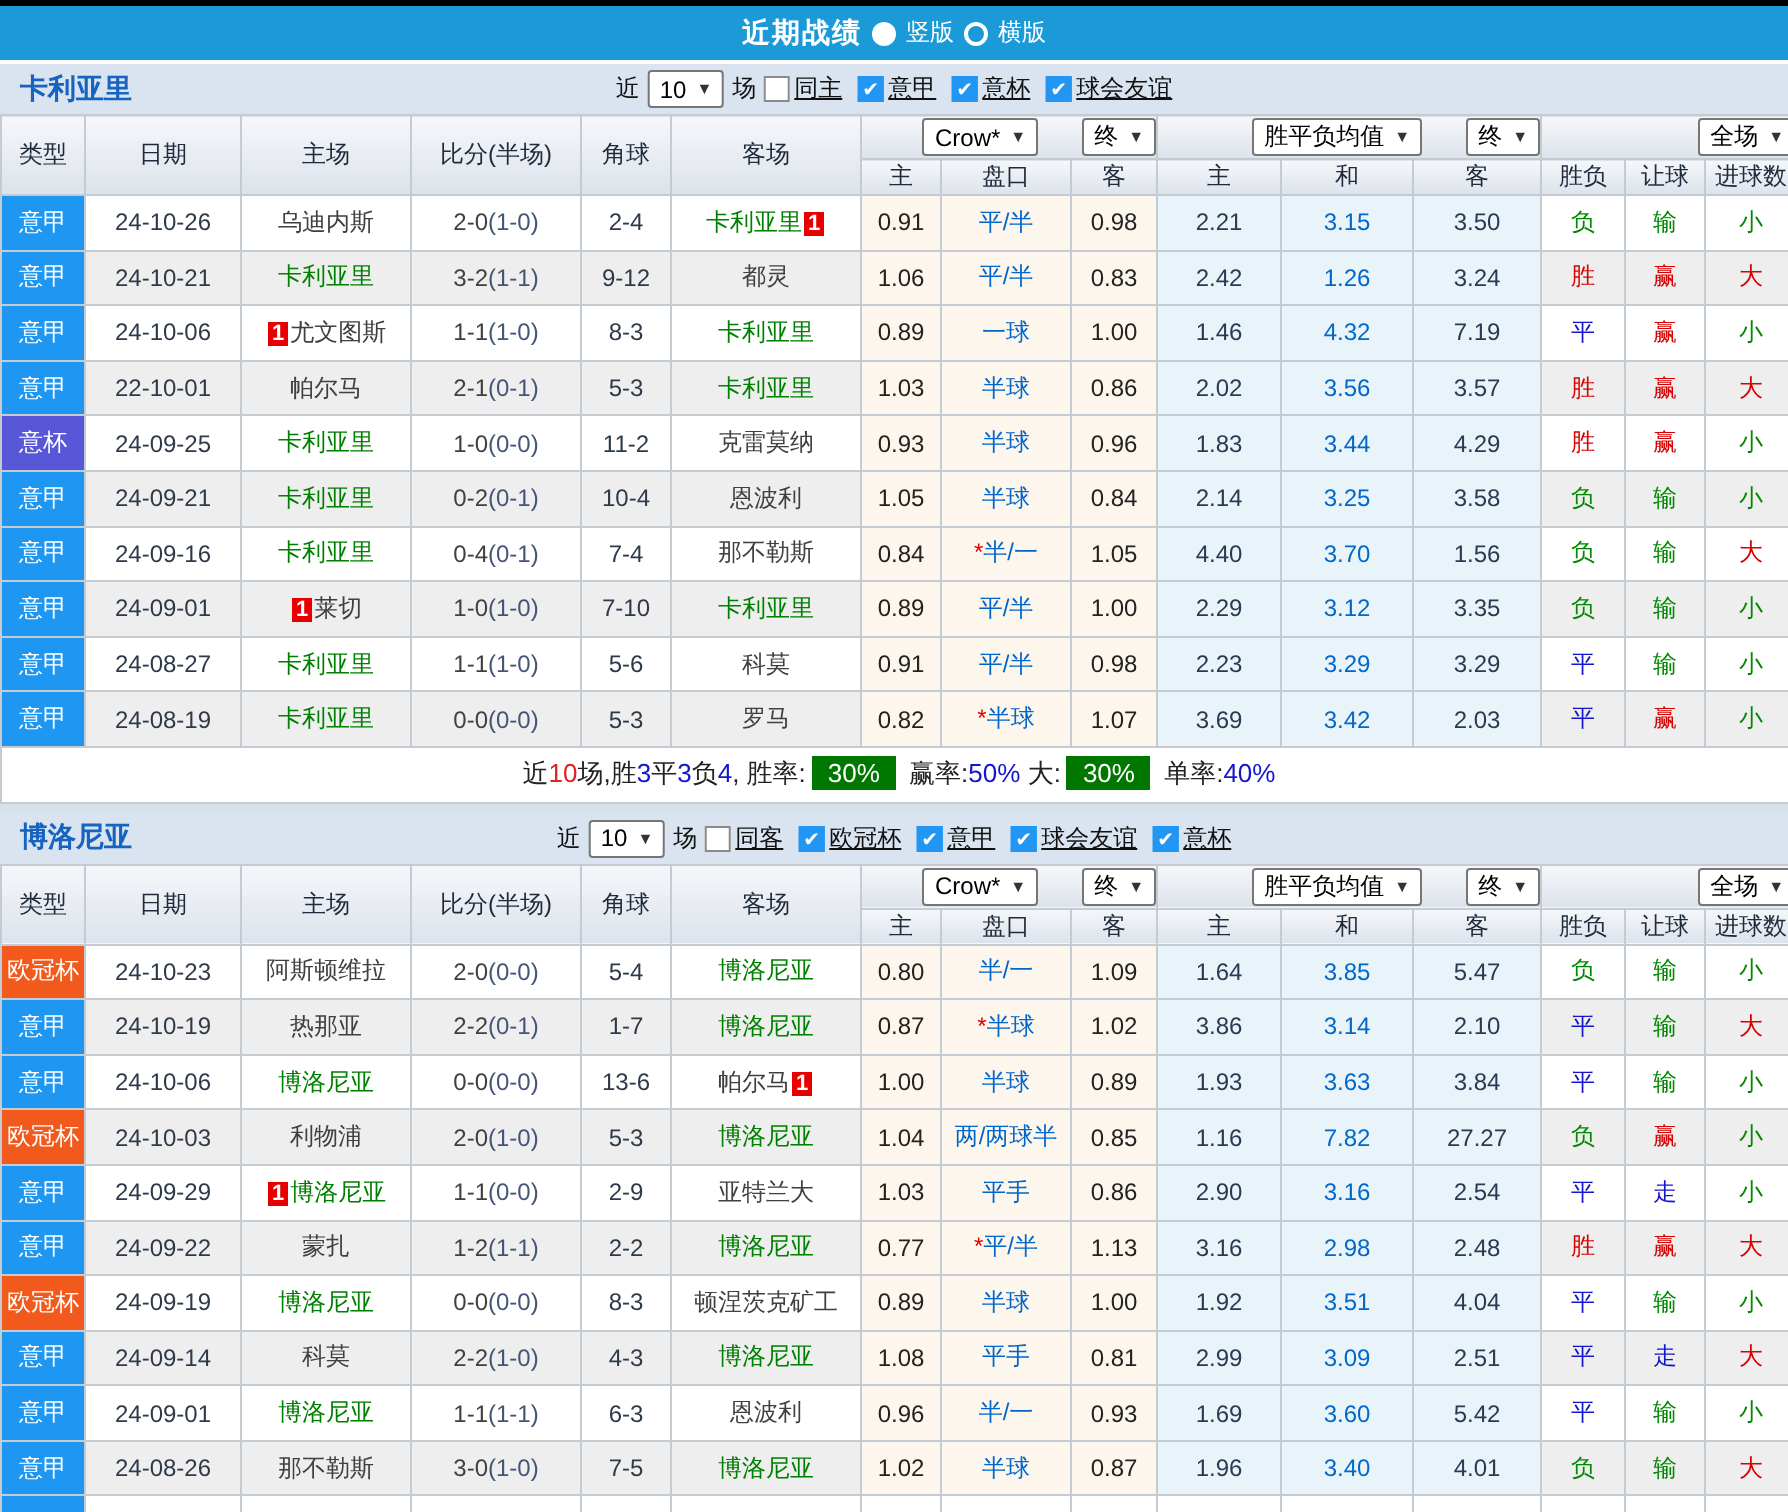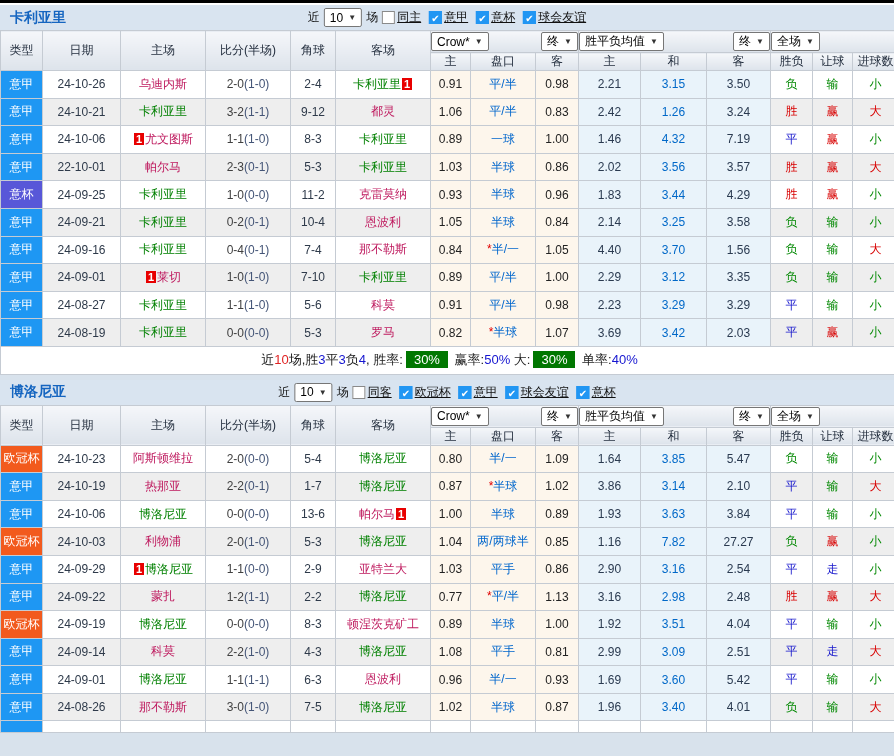--- a/index.html
+++ b/index.html
@@ -46,48 +46,55 @@
   table.grid th, table.grid td {
     border: 1px solid #C5CBD3; text-align: center; padding: 0;
     overflow: hidden; white-space: nowrap;
   }
   thead th {
     background: linear-gradient(#F5F7FA, #DDE3EB);
     font-weight: normal; color: #1F2A3A;
   }
   tr.h1 th { height: 22px; }
   tr.h2 th { height: 18px; }
-  .ghead-inner { display: flex; align-items: center; justify-content: space-between; gap: 22px; }
+  .ghead-inner { display: flex; align-items: center; justify-content: flex-end; gap: 22px; }
   tbody tr { height: 27.6px; }
   tbody tr:nth-child(even) td { background: #EEEEEE; }
   tbody td.cream { background: #FDF6EC !important; color: #222; }
   tbody td.lblue { background: #E9F3FA !important; }
   td.type-cell { color: #fff; }
   td.date-cell, td.corner-cell { color: #2E3A4A; }
   .ft { color: #404040; }
   .ht { color: #445577; }
-  .team { color: #be185d; cursor: pointer; }
+  .team { color: #404040; cursor: pointer; }
   .team.tracked { color: #008000; }
   .rb { background: #E80000; color: #fff; font-size: 11px; font-weight: bold; padding: 0 2px; margin: 0 1px; }
   .hline { color: #0066CC; }
   .star { color: #E00000; }
   td.ew, td.el { color: #2A3A50; }
   td.ed { color: #0068C8; }
   tr.summary td { height: 24px; background: #fff !important; font-size: 13px; color: #222; }
   .seg-red { color: #E02222; }
   .seg-blue { color: #1515D0; }
   .seg-badge { background: #007700; color: #fff; padding: 1px 8px; margin: 0 3px; }
   tr.partial { height: 12px; }
   tr.partial td { background: #fff; }
 </style>
 </head>
 <body>
 
 <div id="app">
   <div class="topstrip"></div>
+  <div class="titlebar">
+    <span class="tb-title">近期战绩</span>
+    <span class="radio"></span>
+    <span>竖版</span>
+    <span class="radio unsel"></span>
+    <span>横版</span>
+  </div>
   <div class="gap-white"></div>
   <div id="sections">
   <div class="section">
     <div class="filterbar">
       <span class="team-name">卡利亚里</span>
       <span class="filters">
         <span>近</span>
         <span class="select">
               <span>10</span>
               <span class="arr">▼</span>
@@ -225,21 +232,21 @@
               <td class="lblue ed">4.32</td>
               <td class="lblue el">7.19</td>
               <td style="color: rgb(21, 21, 204);">平</td>
               <td style="color: rgb(216, 0, 0);">赢</td>
               <td style="color: rgb(0, 136, 0);">小</td>
             </tr>
             <tr>
               <td class="type-cell" style="background: rgb(30, 151, 243);">意甲</td>
               <td class="date-cell">22-10-01</td>
               <td class="team-cell"><span class="team">帕尔马</span></td>
-              <td><span class="ft">2-3</span><span class="ht">(0-1)</span></td>
+              <td><span class="ft">2-1</span><span class="ht">(0-1)</span></td>
               <td class="corner-cell">5-3</td>
               <td class="team-cell"><span class="team tracked">卡利亚里</span></td>
               <td class="cream">1.03</td>
               <td class="cream"><span class="hline">半球</span></td>
               <td class="cream">0.86</td>
               <td class="lblue ew">2.02</td>
               <td class="lblue ed">3.56</td>
               <td class="lblue el">3.57</td>
               <td style="color: rgb(216, 0, 0);">胜</td>
               <td style="color: rgb(216, 0, 0);">赢</td>

